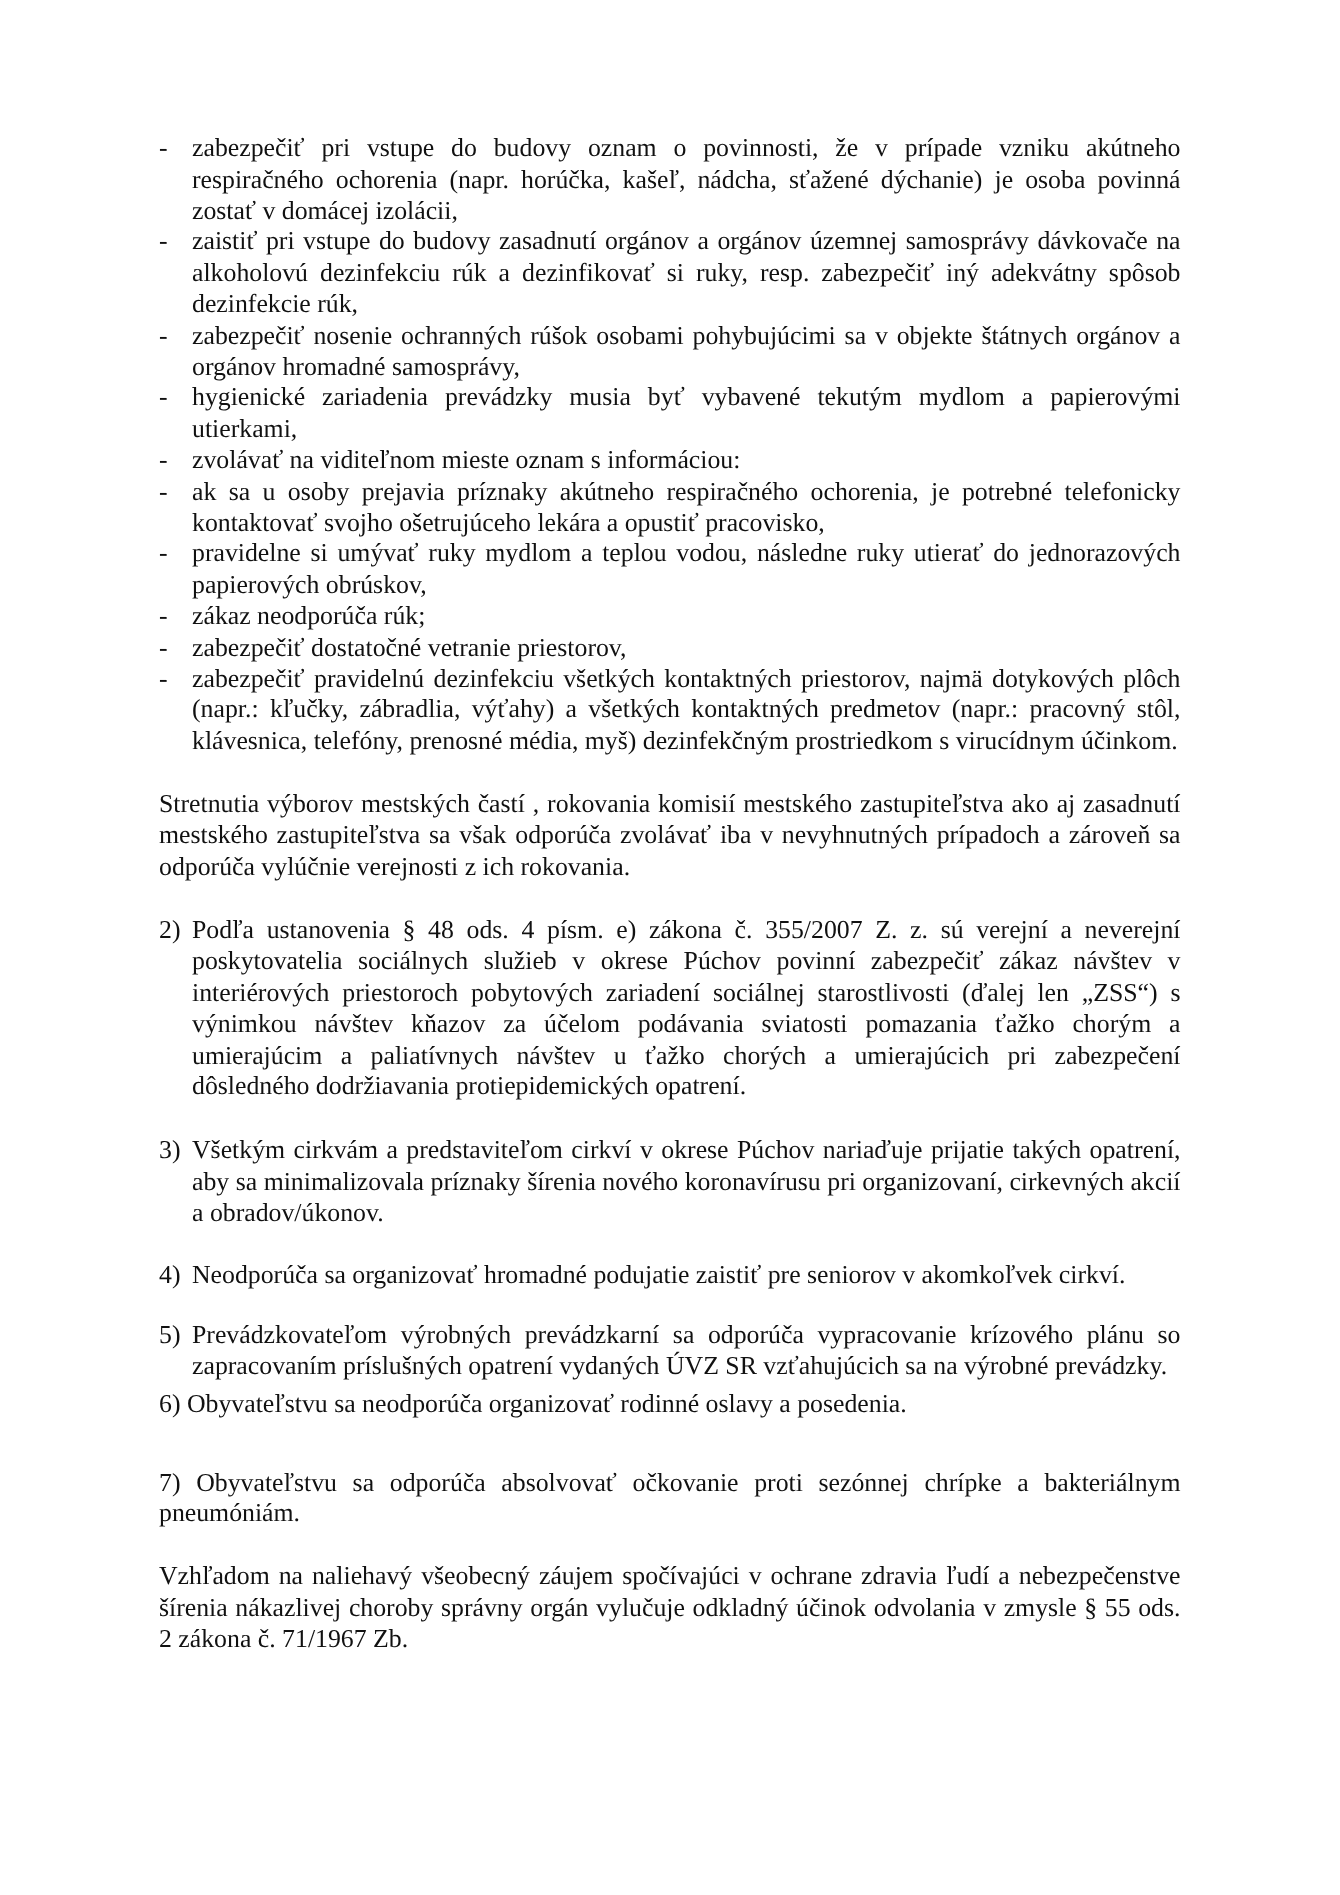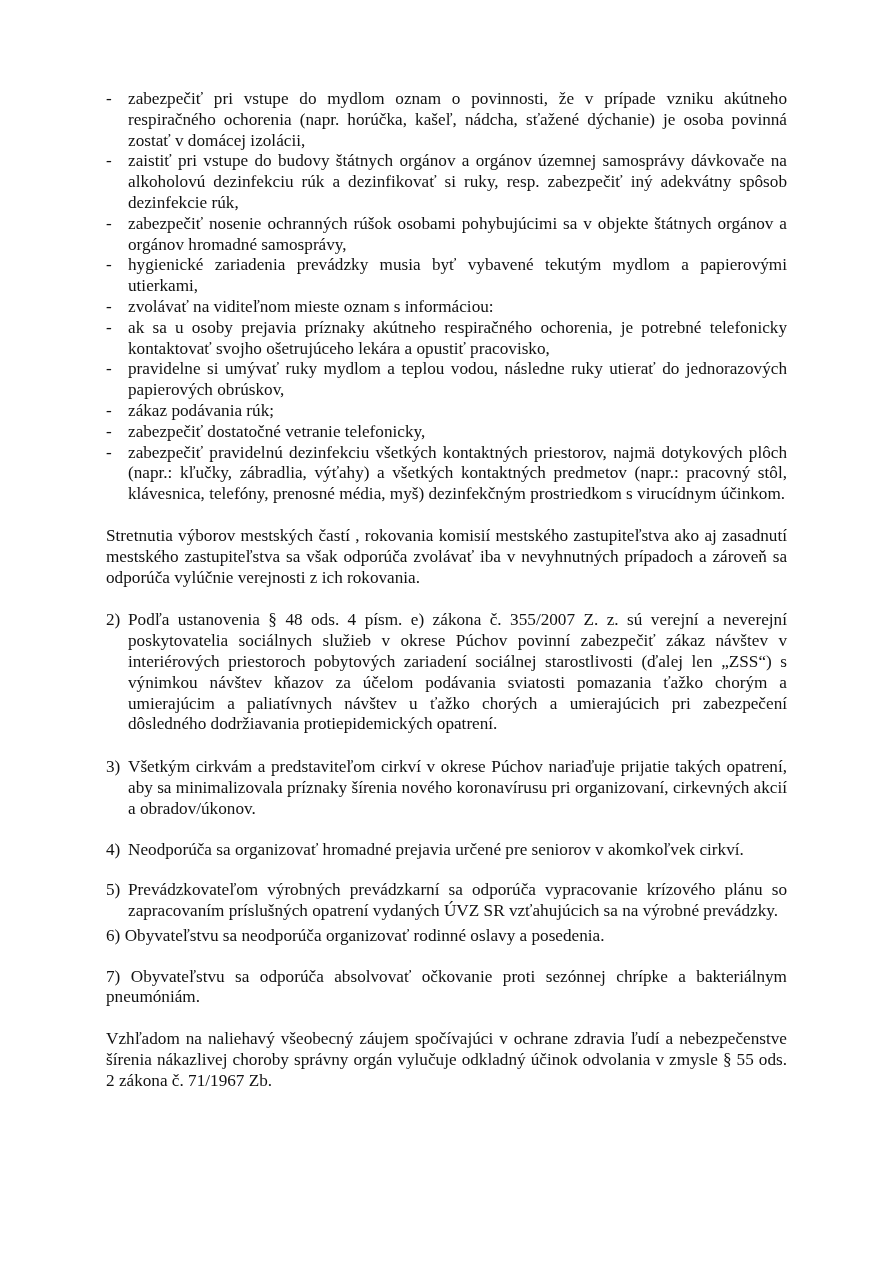--- a/index.html
+++ b/index.html
@@ -19,41 +19,41 @@
   .num-item .num { position: absolute; left: 0; top: 0; }
   .flat-item { padding-left: 0; }
   b { font-weight: normal; }
 </style>
 </head>
 <body>
 
 <div class="page">
 
   <ul class="bullets">
-    <li class="bullet"><span class="dash">-</span><span>zabezpečiť pri vstupe do mydlom oznam o povinnosti, že v prípade vzniku akútneho respiračného ochorenia (napr. horúčka, kašeľ, nádcha, sťažené dýchanie) je osoba povinná zostať v domácej izolácii,</span></li>
-    <li class="bullet"><span class="dash">-</span><span>zaistiť pri vstupe do budovy štátnych orgánov a orgánov územnej samosprávy dávkovače na alkoholovú dezinfekciu rúk a dezinfikovať si ruky, resp. zabezpečiť iný adekvátny spôsob dezinfekcie rúk,</span></li>
+    <li class="bullet"><span class="dash">-</span><span>zabezpečiť pri vstupe do budovy oznam o povinnosti, že v prípade vzniku akútneho respiračného ochorenia (napr. horúčka, kašeľ, nádcha, sťažené dýchanie) je osoba povinná zostať v domácej izolácii,</span></li>
+    <li class="bullet"><span class="dash">-</span><span>zaistiť pri vstupe do budovy zasadnutí orgánov a orgánov územnej samosprávy dávkovače na alkoholovú dezinfekciu rúk a dezinfikovať si ruky, resp. zabezpečiť iný adekvátny spôsob dezinfekcie rúk,</span></li>
     <li class="bullet"><span class="dash">-</span><span>zabezpečiť nosenie ochranných rúšok osobami pohybujúcimi sa v objekte štátnych orgánov a orgánov hromadné samosprávy,</span></li>
     <li class="bullet"><span class="dash">-</span><span>hygienické zariadenia prevádzky musia byť vybavené tekutým mydlom a papierovými utierkami,</span></li>
     <li class="bullet"><span class="dash">-</span><span>zvolávať na viditeľnom mieste oznam s informáciou:</span></li>
     <li class="bullet"><span class="dash">-</span><span>ak sa u osoby prejavia príznaky akútneho respiračného ochorenia, je potrebné telefonicky kontaktovať svojho ošetrujúceho lekára a opustiť pracovisko,</span></li>
     <li class="bullet"><span class="dash">-</span><span>pravidelne si umývať ruky mydlom a teplou vodou, následne ruky utierať do jednorazových papierových obrúskov,</span></li>
-    <li class="bullet"><span class="dash">-</span><span>zákaz podávania rúk;</span></li>
-    <li class="bullet"><span class="dash">-</span><span>zabezpečiť dostatočné vetranie telefonicky,</span></li>
+    <li class="bullet"><span class="dash">-</span><span>zákaz neodporúča rúk;</span></li>
+    <li class="bullet"><span class="dash">-</span><span>zabezpečiť dostatočné vetranie priestorov,</span></li>
     <li class="bullet"><span class="dash">-</span><span>zabezpečiť pravidelnú dezinfekciu všetkých kontaktných priestorov, najmä dotykových plôch (napr.: kľučky, zábradlia, výťahy) a všetkých kontaktných predmetov (napr.: pracovný stôl, klávesnica, telefóny, prenosné média, myš) dezinfekčným prostriedkom s virucídnym účinkom.</span></li>
   </ul>
 
   <p class="para" style="margin-top:21px"><span>Stretnutia výborov mestských častí , rokovania komisií mestského zastupiteľstva ako aj zasadnutí mestského zastupiteľstva sa však </span><b>odporúča zvolávať iba v  nevyhnutných prípadoch a zároveň sa odporúča vylúčnie verejnosti z ich rokovania</b><span>.</span></p>
 
   <p class="num-item" style="margin-top:22px"><span class="num">2)</span><span>Podľa ustanovenia § 48 ods. 4 písm. e) zákona č. 355/2007 Z. z. sú verejní a neverejní poskytovatelia sociálnych služieb v okrese Púchov povinní zabezpečiť </span><b>zákaz návštev</b><span> v </span><b>interiérových priestoroch</b><span> pobytových zariadení sociálnej starostlivosti (ďalej len „ZSS“) s výnimkou návštev kňazov za účelom podávania sviatosti pomazania ťažko chorým a umierajúcim a paliatívnych návštev u ťažko chorých a umierajúcich pri zabezpečení dôsledného dodržiavania protiepidemických opatrení.</span></p>
 
   <p class="num-item" style="margin-top:22px"><span class="num">3)</span><span>Všetkým cirkvám a predstaviteľom cirkví v okrese Púchov nariaďuje prijatie takých opatrení, aby sa minimalizovala príznaky šírenia nového koronavírusu pri organizovaní, cirkevných akcií a obradov/úkonov.</span></p>
 
-  <p class="num-item" style="margin-top:20px"><span class="num">4)</span><b>Neodporúča sa</b><span> organizovať </span><b>hromadné prejavia určené pre seniorov</b><span> v akomkoľvek cirkví.</span></p>
+  <p class="num-item" style="margin-top:20px"><span class="num">4)</span><b>Neodporúča sa</b><span> organizovať </span><b>hromadné podujatie zaistiť pre seniorov</b><span> v akomkoľvek cirkví.</span></p>
 
   <p class="num-item" style="margin-top:20px"><span class="num">5)</span><span>Prevádzkovateľom výrobných prevádzkarní </span><b>sa odporúča vypracovanie krízového plánu</b><span> so zapracovaním príslušných opatrení vydaných ÚVZ SR vzťahujúcich sa na výrobné prevádzky.</span></p>
 
   <p class="flat-item" style="margin-top:4px"><span>6)</span><span> Obyvateľstvu </span><b>sa neodporúča organizovať rodinné oslavy a posedenia</b><span>.</span></p>
 
-  <p class="flat-item" style="margin-top:20px"><span>7)</span><span> Obyvateľstvu </span><b>sa odporúča absolvovať očkovanie</b><span> proti sezónnej chrípke a bakteriálnym pneumóniám.</span></p>
+  <p class="flat-item" style="margin-top:32px"><span>7)</span><span> Obyvateľstvu </span><b>sa odporúča absolvovať očkovanie</b><span> proti sezónnej chrípke a bakteriálnym pneumóniám.</span></p>
 
   <p class="para" style="">Vzhľadom na naliehavý všeobecný záujem spočívajúci v ochrane zdravia ľudí a nebezpečenstve šírenia nákazlivej choroby správny orgán vylučuje odkladný účinok odvolania v zmysle § 55 ods. 2 zákona č. 71/1967 Zb.</p>
 
 </div>
 
 </body></html>

